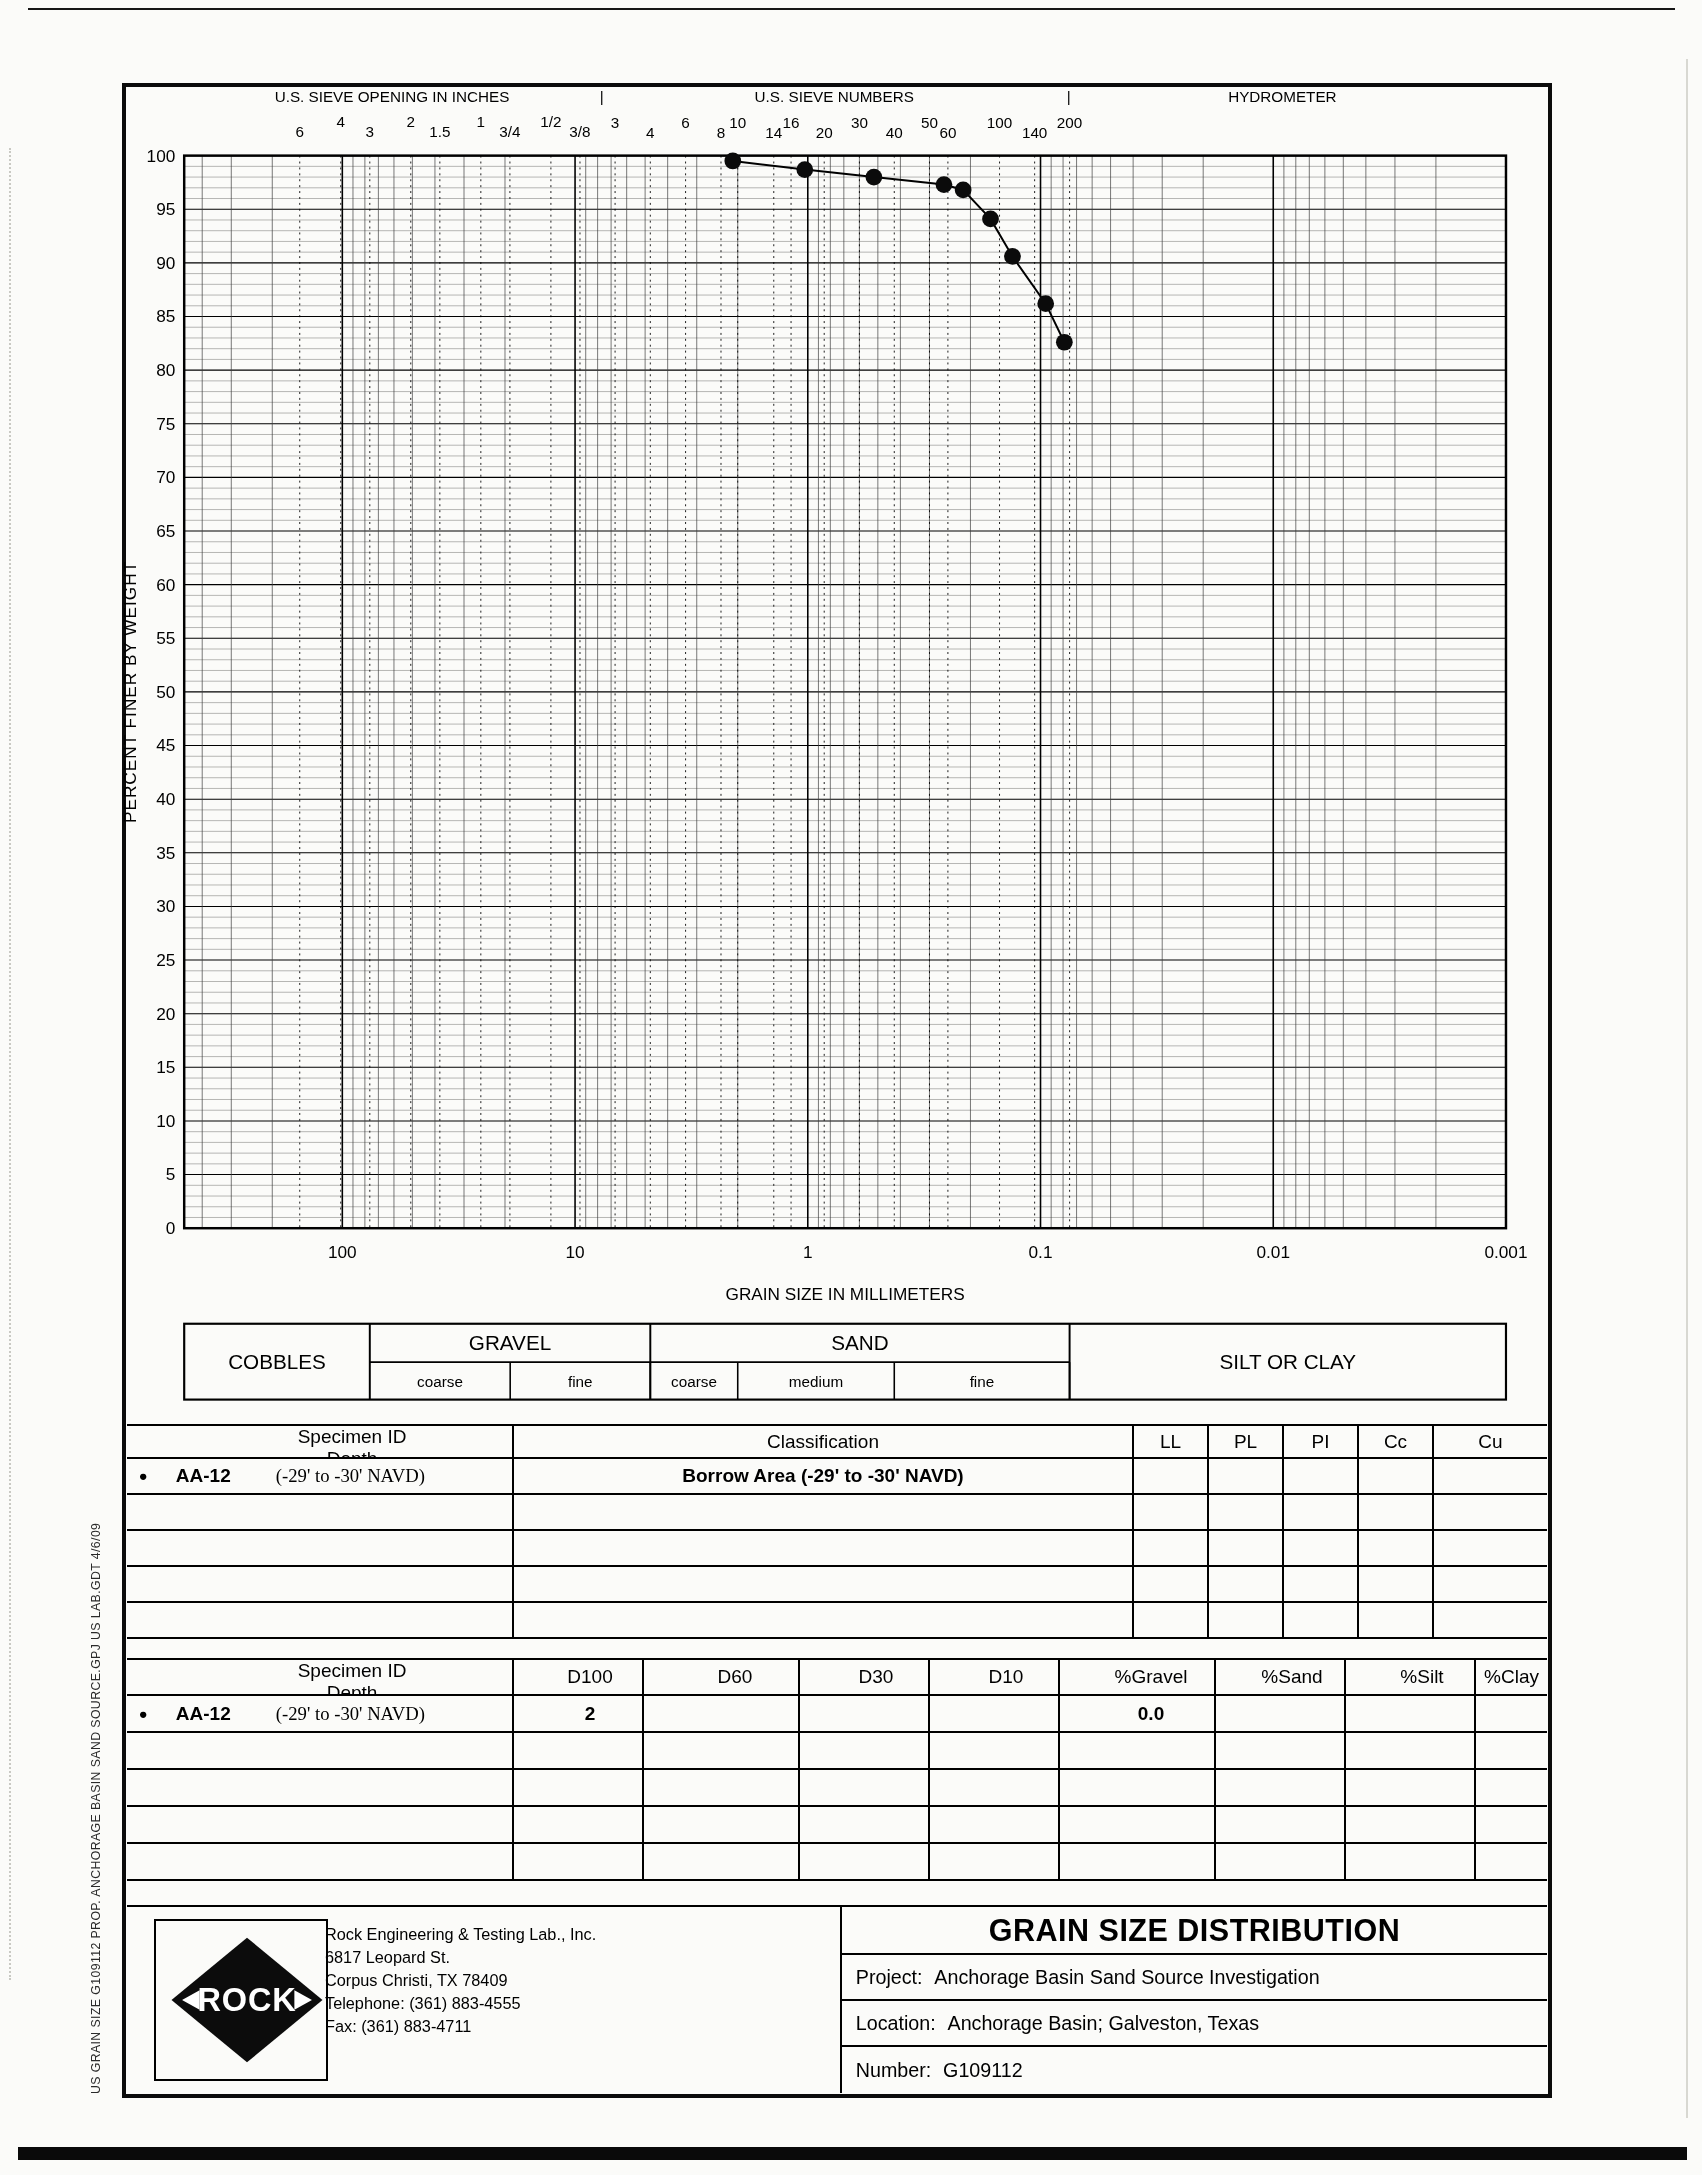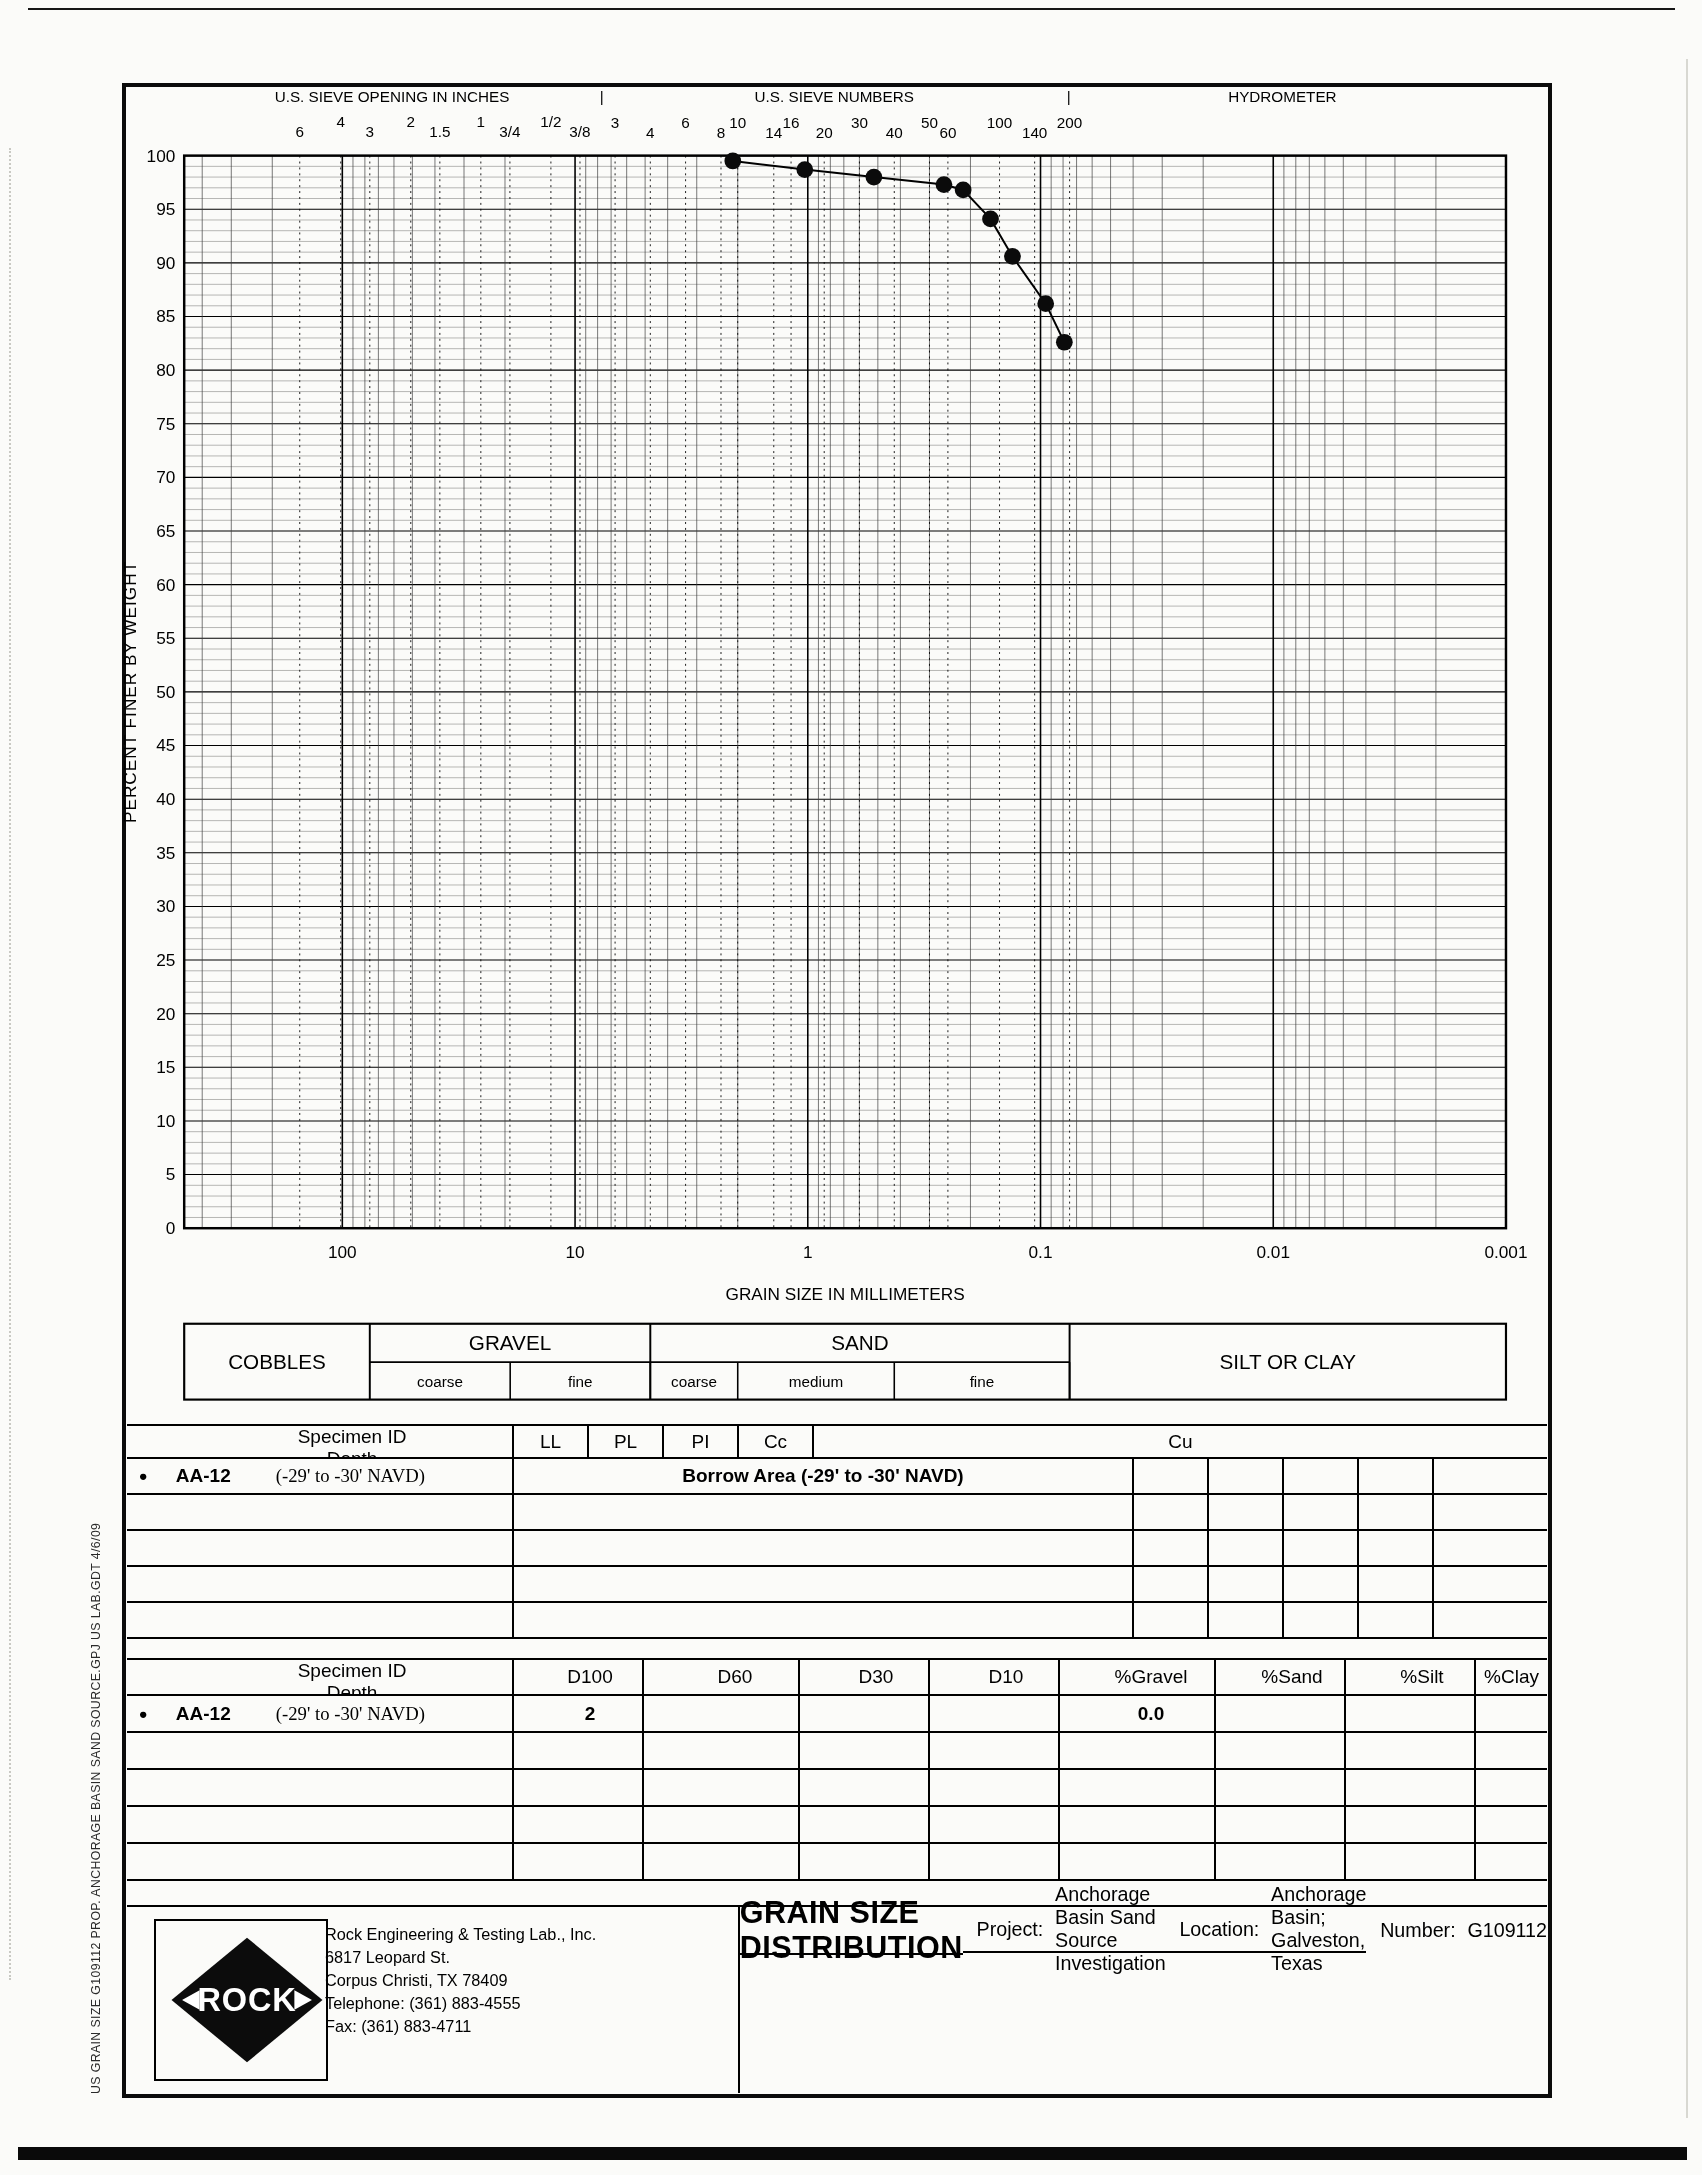--- a/index.html
+++ b/index.html
@@ -55,21 +55,21 @@
   #t2 .trow.head { height:36px; }
   #t2 .trow.body { height:37px; }
 
   
   .titleblock { position:absolute; left:127px; top:1905px; width:1420px; height:188px;
                 border-top:2.5px solid #000; display:flex; }
   .tb-left { width:715px; border-right:2.5px solid #000; position:relative; }
   .logo-box { position:absolute; left:27px; top:11.8px; width:174px; height:162px;
               border:2.5px solid #000; display:flex; align-items:center; justify-content:flex-end; }
   .company { position:absolute; left:198px; top:15.8px; font-size:16.3px; line-height:23px; }
-  .tb-right { flex:1; display:flex; flex-direction:row; }
+  .tb-right { flex:1; display:flex; flex-direction:column; }
   .tb-title { height:48px; border-bottom:2px solid #000; display:flex; align-items:center;
               justify-content:center; font-size:30.5px; font-weight:bold; letter-spacing:0.5px; }
   .tb-field { height:46px; border-bottom:2px solid #000; display:flex; align-items:center;
               padding-left:13.8px; font-size:19.7px; }
   .tb-field:last-child { border-bottom:none; flex:1; }
   .tb-field .fl { margin-right:11.8px; }
 </style>
 </head>
 <body>
 
@@ -366,20 +366,21 @@
         <line x1="1085.939138716296" x2="1085.939138716296" y1="1383" y2="1421" stroke="#000" stroke-width="1.6"></line>
       </g>
     </svg>
 
   <div class="tbl" id="t1" style="top:1424px;">
     <div class="trow head">
       <div class="c c-spec head">
         <span>Specimen ID</span>
         <span>Depth</span>
       </div>
+      <div class="c c-class">Classification</div>
       <div class="c c-s76">LL</div>
       <div class="c c-s76">PL</div>
       <div class="c c-s76">PI</div>
       <div class="c c-s76">Cc</div>
       <div class="c c-cu">Cu</div>
     </div>
     <div class="trow body">
       <div class="c c-spec row-spec">
         <span class="marker">●</span>
         <span class="sid">AA-12</span>

